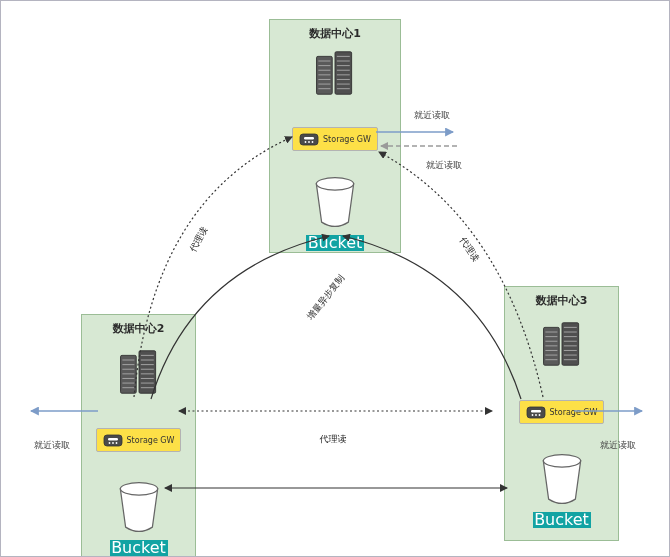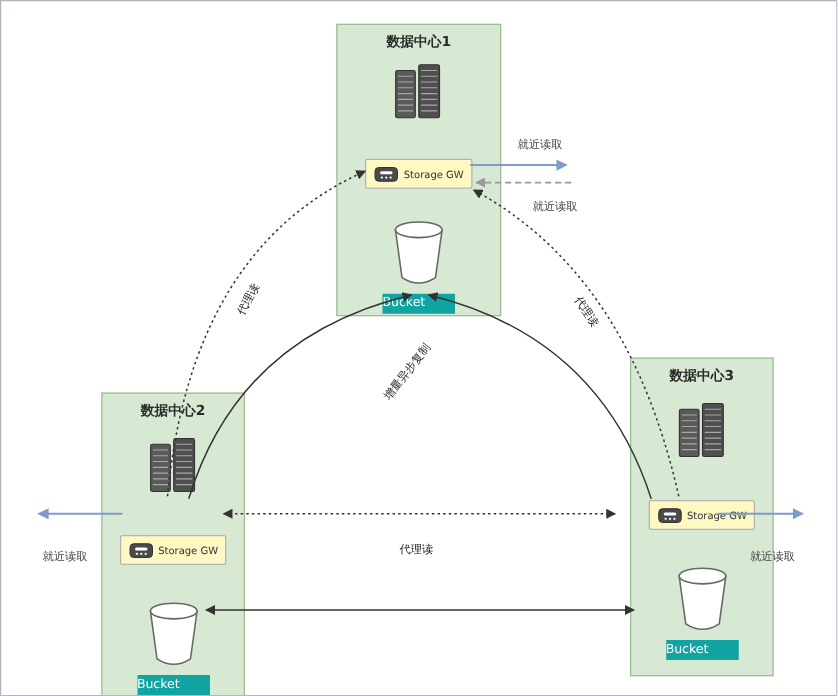--- a/index.html
+++ b/index.html
@@ -10,28 +10,28 @@
   }
   
   .dc{
     position:absolute;box-sizing:border-box;z-index:1;
     background:var(--dc-fill,#d7e8d3);border:1px solid var(--dc-border,#9bbd96);
     display:flex;flex-direction:column;align-items:center;
   }
   .dc-title{font-size:11px;font-weight:bold;color:#2b2b2b;margin-top:7px;line-height:14px;}
   .rack{width:46px;height:48px;}
   .gw{
-    background:#fef9c3;border:1px solid #b3b3b3;border-radius:2px;
+    background:#fde047;border:1px solid #b3b3b3;border-radius:2px;
     display:flex;align-items:center;gap:4px;padding:0 6px;height:24px;box-sizing:border-box;
   }
   .gw-label{font-size:8px;color:#333;white-space:nowrap;}
   .bucket{width:44px;height:56px;}
   .badge{
     margin-top:4px;background:var(--bucket-badge,#12a3a3);color:#fff;
-    font-size:10px;width:58px;height:16px;line-height:16px;
+    font-size:16px;width:58px;height:16px;line-height:16px;text-align:center;
   }
   .dc--one .rack{margin-top:8px}
   .dc--one .gw{margin-top:30px}
   .dc--one .bucket{margin-top:24px}
   .dc--two .rack{margin-top:12px}
   .dc--two .gw{margin-top:32px}
   .dc--two .bucket{margin-top:28px}
   
   #arrows{position:absolute;left:0;top:0;z-index:5;pointer-events:none;}
   .ln-blue{stroke:var(--arrow-blue,#7d9cc8);stroke-width:1.7;fill:none;}

